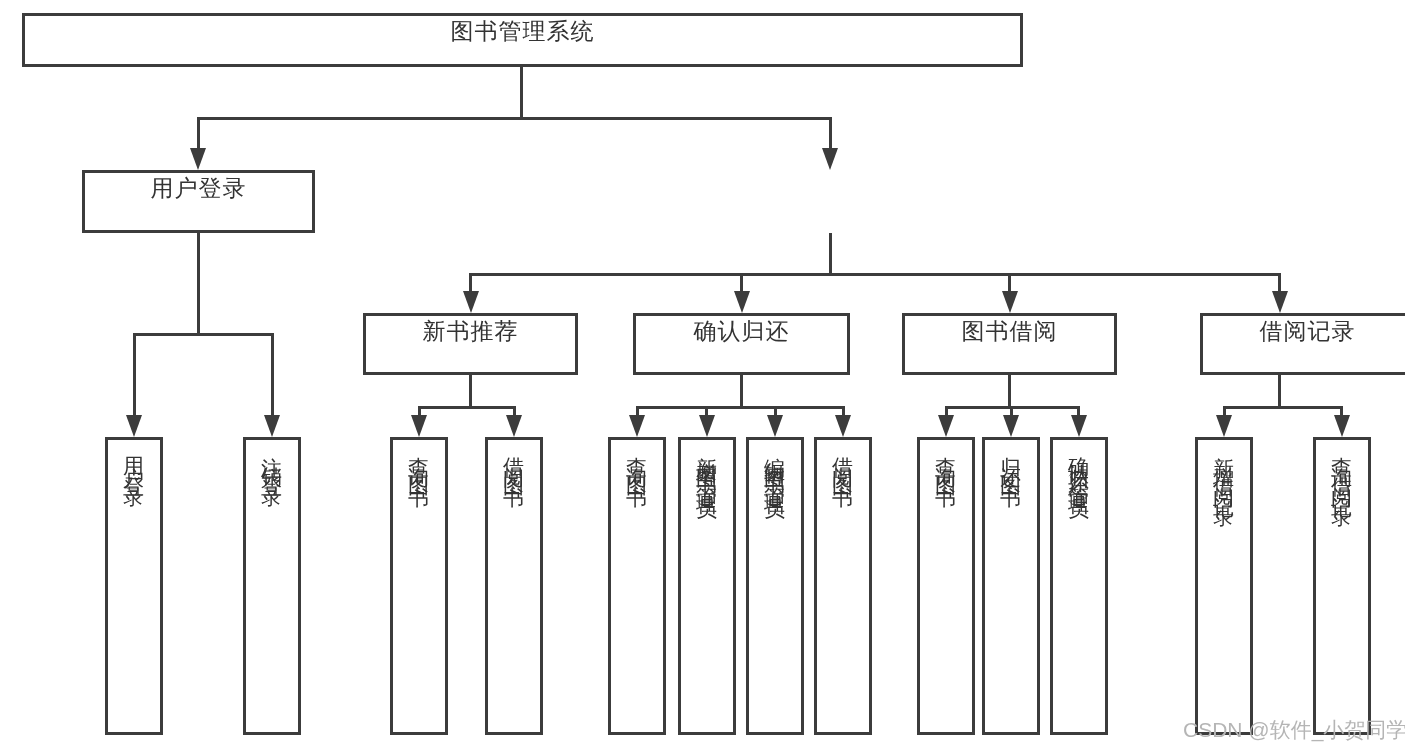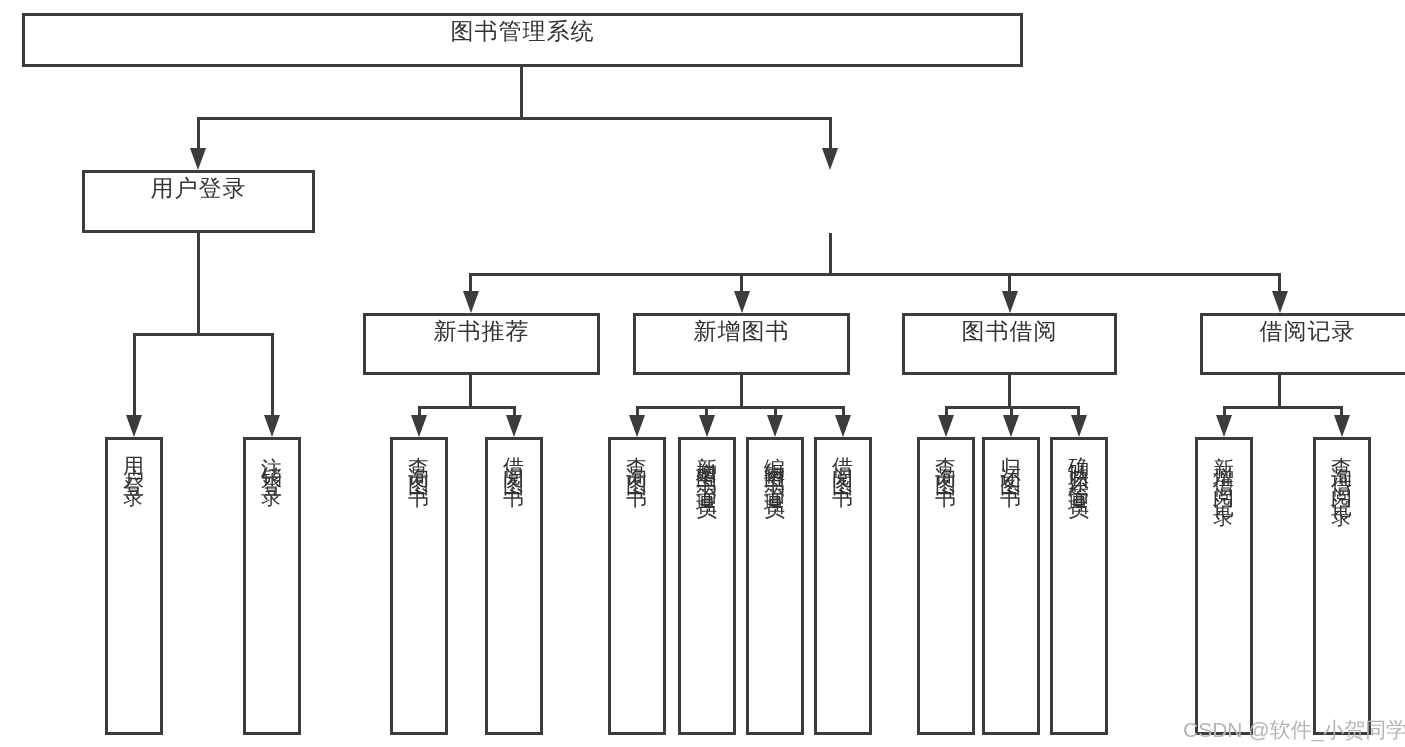--- a/index.html
+++ b/index.html
@@ -127,25 +127,25 @@
     </div>
 
   <div class="box root-box">
     <span>图书管理系统</span>
   </div>
 
   <div class="box l2" style="left:82px;">
     <span>用户登录</span>
   </div>
 
-  <div class="box l3" style="left:363px;width:237px;">
+  <div class="box l3" style="left:363px;width:215px;">
     <span>新书推荐</span>
   </div>
   <div class="box l3" style="left:633px;width:217px;">
-    <span>新增图书</span>
+    <span>确认归还</span>
   </div>
   <div class="box l3" style="left:902px;width:215px;">
     <span>图书借阅</span>
   </div>
   <div class="box l3" style="left:1200px;width:215px;">
     <span>借阅记录</span>
   </div>
 
   <div class="box leaf" style="left:105px;">
     <span class="vtext">用户登录</span>

